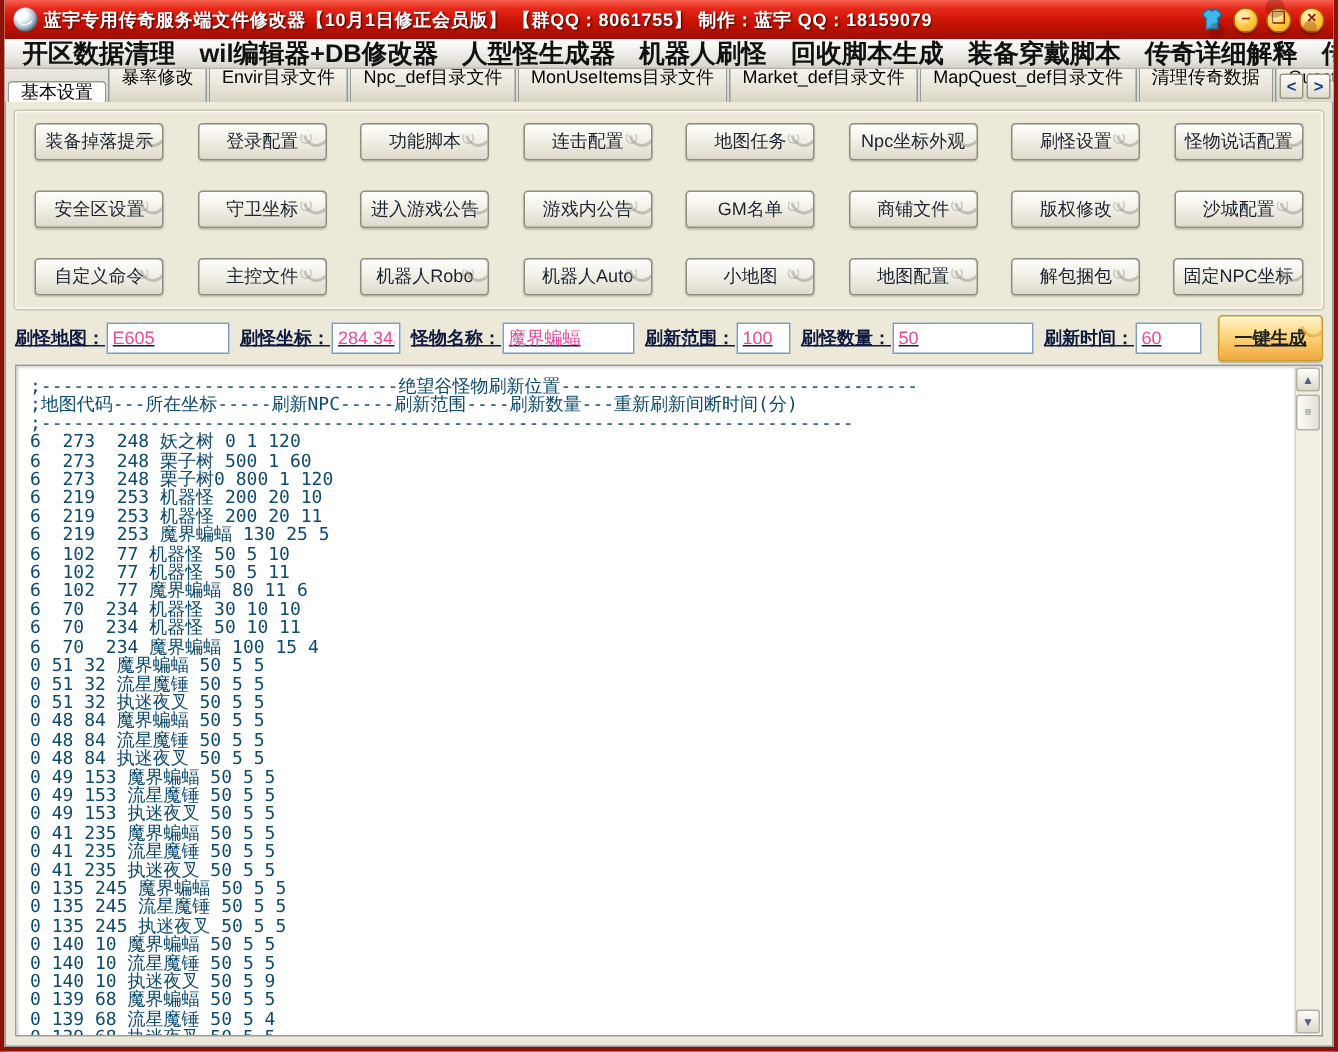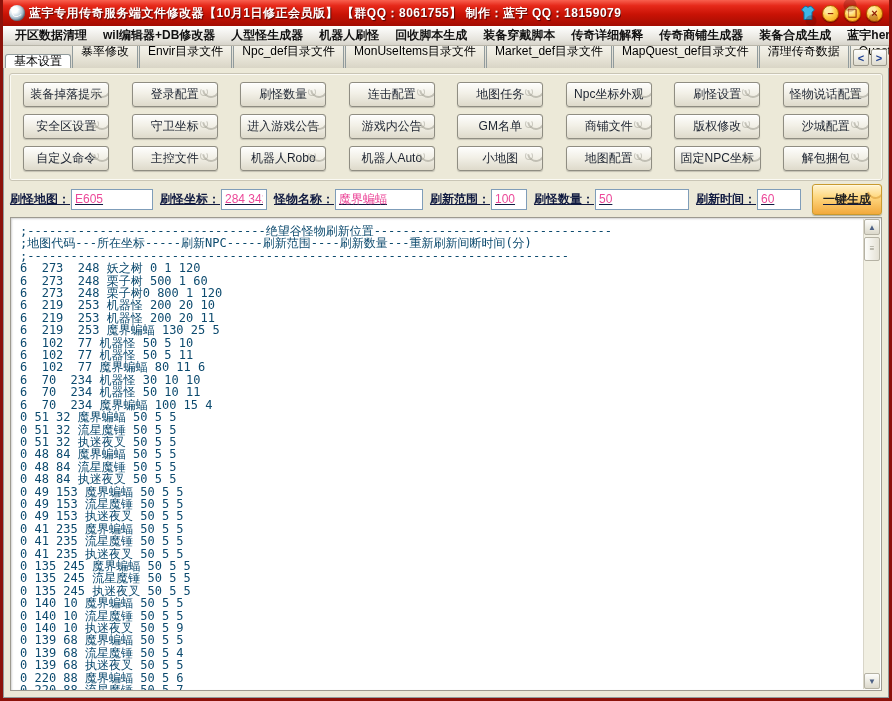--- a/index.html
+++ b/index.html
@@ -40,21 +40,21 @@
     background:radial-gradient(circle at 35% 28%,#ffe9a0 0 3px,#ffcf4d 45%,#f39c0a 100%);
     color:#8d1a00;font-size:11px;font-weight:bold;line-height:14px;text-align:center;
     display:flex;align-items:center;justify-content:center;cursor:pointer;
     box-shadow:0 1px 1px rgba(0,0,0,.4);
   }
   .winbtn span{transform:translateY(-0.5px);}
   
   .menubar{
     height:20px;flex:0 0 20px;display:flex;align-items:center;
     background:linear-gradient(180deg,#ffffff,#e7e5de 70%,#d6d3ca);
-    border-bottom:1px solid #b9b6aa;font-size:12px;color:#111;padding-left:4px;
+    border-bottom:1px solid #b9b6aa;font-size:17px;color:#111;padding-left:4px;
   }
   .menu-item{padding:2px 8px;white-space:nowrap;cursor:pointer;font-weight:bold;}
   
   .tabbar{
     height:22px;flex:0 0 22px;display:flex;align-items:flex-end;
     background:linear-gradient(180deg,#e9e7dd,#d9d6cc);
     padding-left:2px;position:relative;overflow:hidden;
   }
   .tab{
     height:34px;display:flex;align-items:center;padding:0 8px;font-size:12px;color:#000;
@@ -76,21 +76,21 @@
   }
   
   .content{
     flex:1;display:flex;flex-direction:column;background:#ece9d8;
     border:1px solid #919b9c;border-top:none;overflow:hidden;
   }
   .btn-panel{
     margin:5px 5px 2px;padding:8px 2px 9px;
     border:1px solid #c9c5b5;border-radius:3px;
     box-shadow:inset 0 0 0 1px #fbfaf4;
-    display:flex;flex-direction:column;gap:7px;
+    display:flex;flex-direction:column;gap:20px;
   }
   .btn-grid{display:grid;grid-template-columns:repeat(8,1fr);}
   .btn-cell{display:flex;justify-content:center;}
   .xbtn{
     position:relative;min-width:86px;height:25px;padding:0 6px;
     border:1px solid #8f8d82;border-radius:3px;
     background:linear-gradient(180deg,#fefefd 0%,#f2f0e7 45%,#dedacb 100%);
     font-size:12px;color:#1c2330;display:flex;align-items:center;justify-content:center;
     cursor:pointer;overflow:hidden;white-space:nowrap;
     box-shadow:0 1px 1px rgba(0,0,0,.18), inset 0 1px 0 #fff;
@@ -217,21 +217,21 @@
 
     <div class="btn-panel">
       <div class="btn-grid">
         <div class="btn-cell">
             <button class="xbtn">装备掉落提示</button>
           </div>
         <div class="btn-cell">
             <button class="xbtn">登录配置</button>
           </div>
         <div class="btn-cell">
-            <button class="xbtn">刷怪数量</button>
+            <button class="xbtn">功能脚本</button>
           </div>
         <div class="btn-cell">
             <button class="xbtn">连击配置</button>
           </div>
         <div class="btn-cell">
             <button class="xbtn">地图任务</button>
           </div>
         <div class="btn-cell">
             <button class="xbtn">Npc坐标外观</button>
           </div>
@@ -281,24 +281,24 @@
         <div class="btn-cell">
             <button class="xbtn">机器人Auto</button>
           </div>
         <div class="btn-cell">
             <button class="xbtn">小地图</button>
           </div>
         <div class="btn-cell">
             <button class="xbtn">地图配置</button>
           </div>
         <div class="btn-cell">
+            <button class="xbtn">解包捆包</button>
+          </div>
+        <div class="btn-cell">
             <button class="xbtn">固定NPC坐标</button>
-          </div>
-        <div class="btn-cell">
-            <button class="xbtn">解包捆包</button>
           </div>
       </div>
     </div>
 
     <div class="form-row">
       <label>刷怪地图：</label>
       <input class="w-map" type="text" value="E605" style="">
       <label>刷怪坐标：</label>
       <input class="w-xy" type="text" value="284 342" style="">
       <label>怪物名称：</label>

